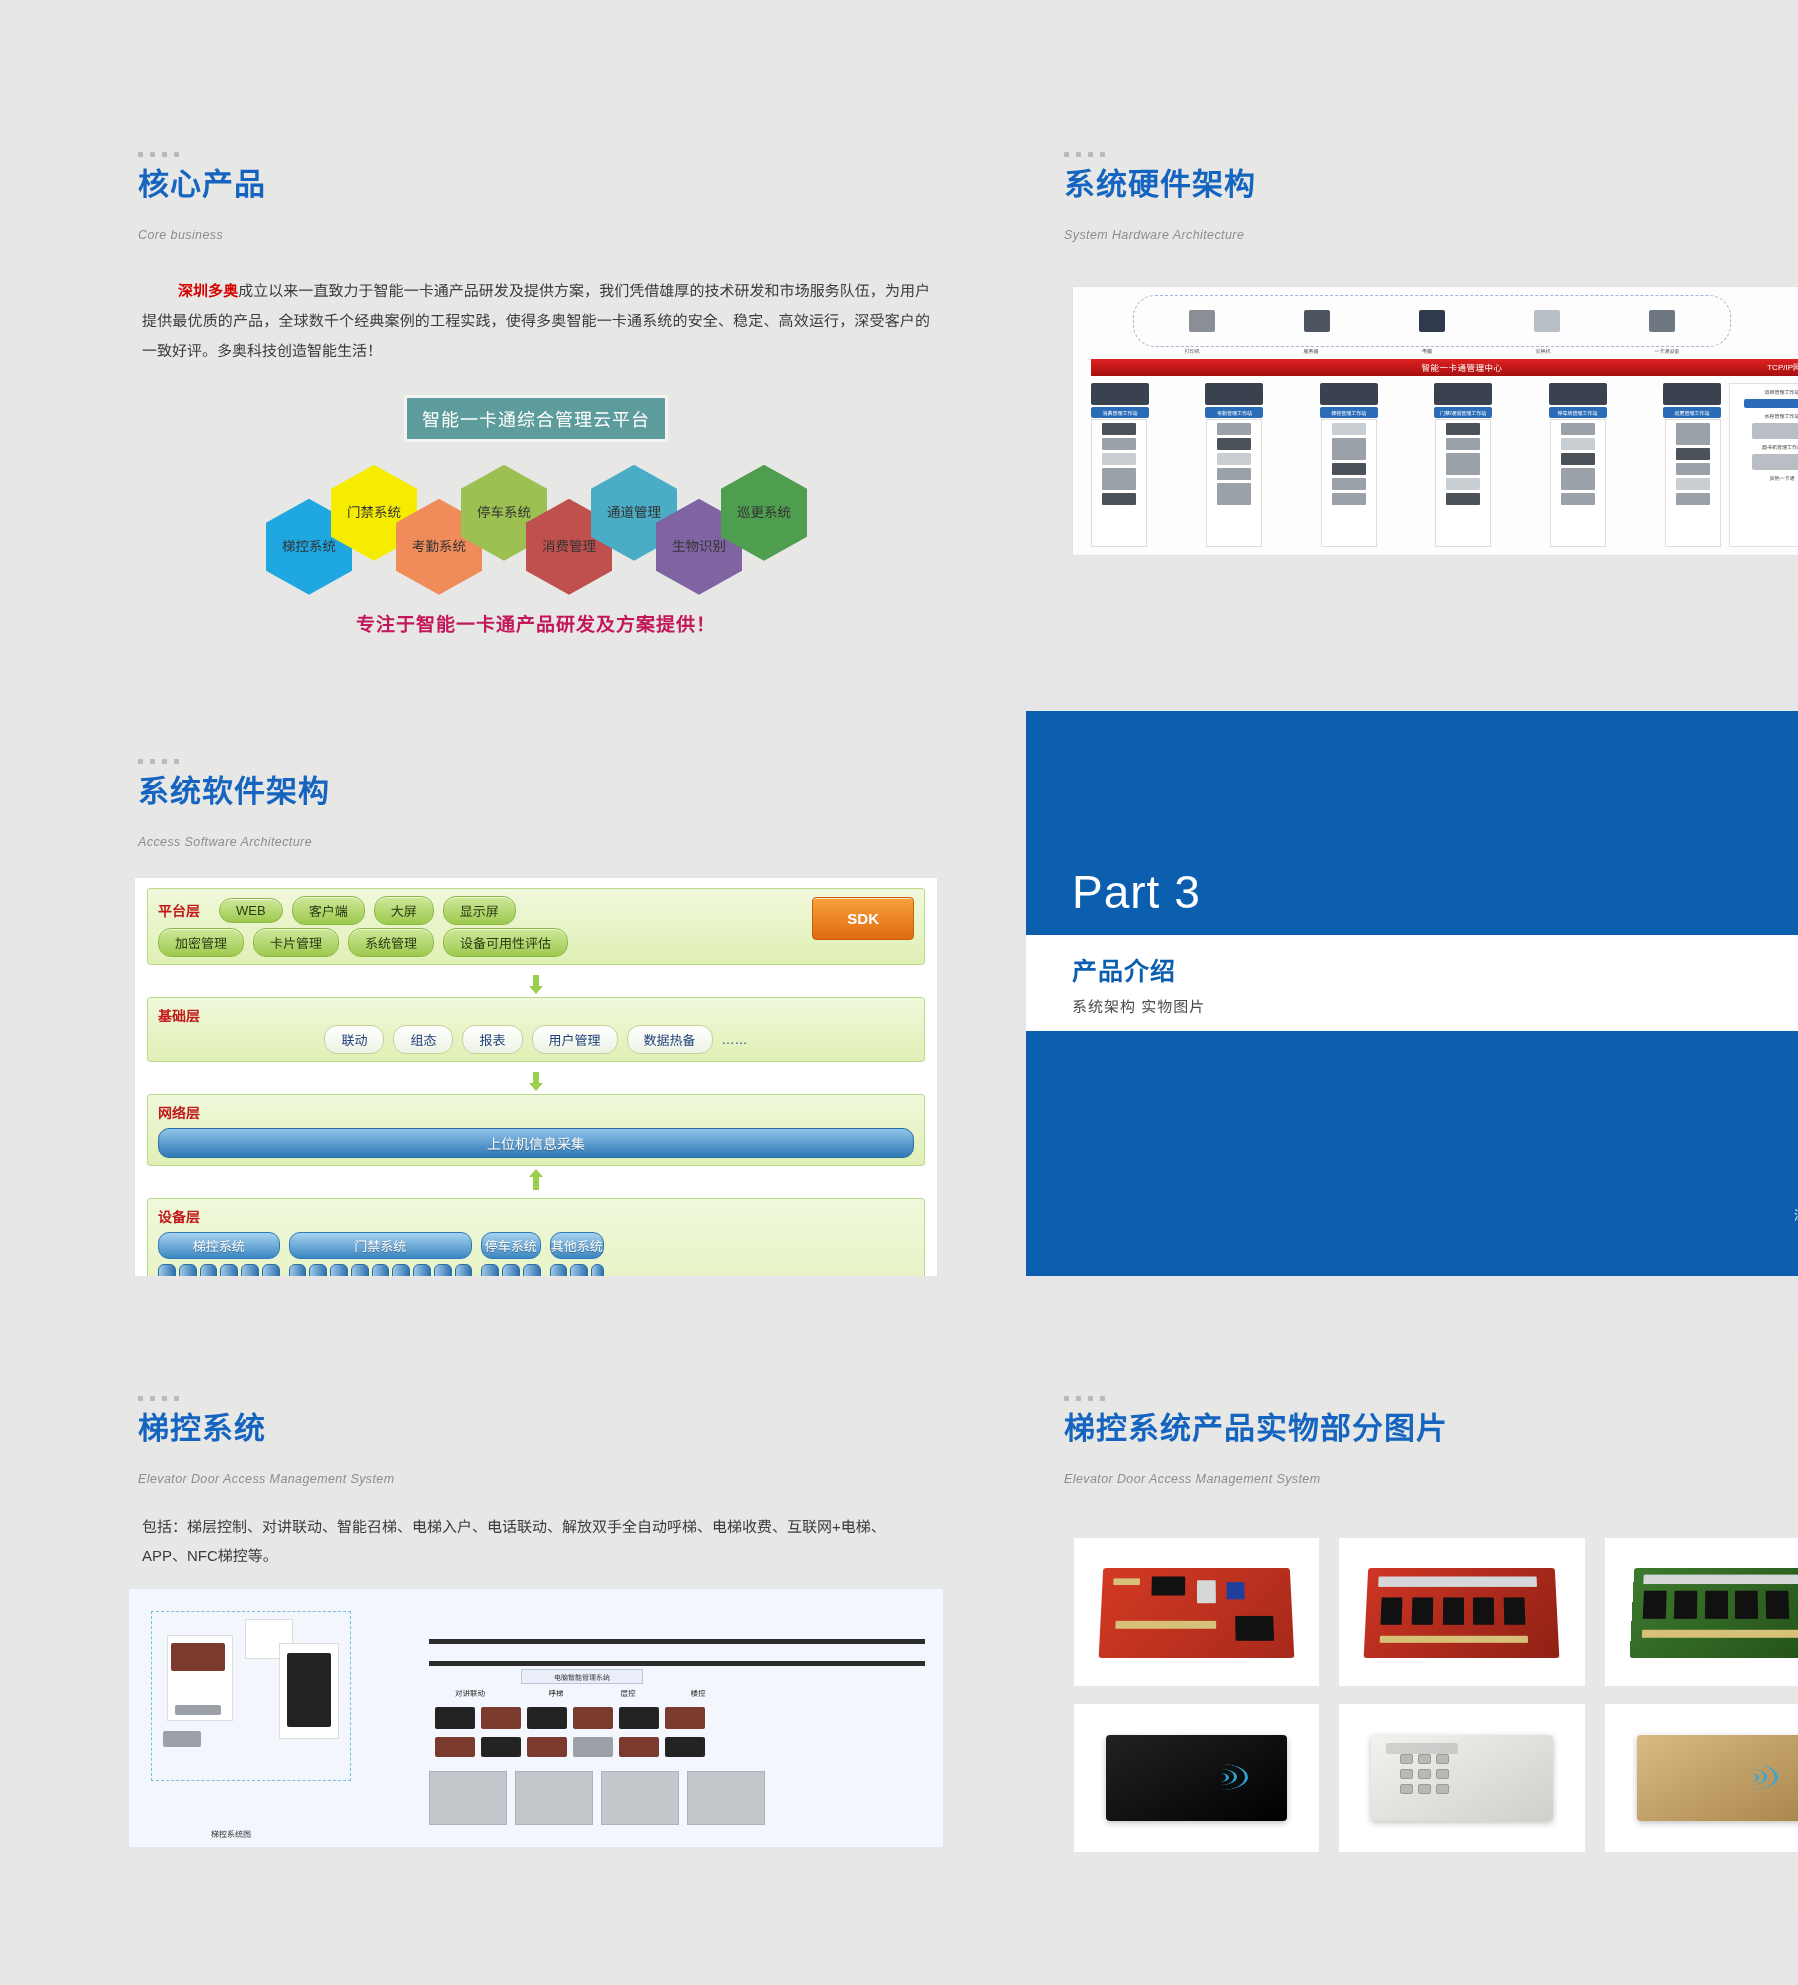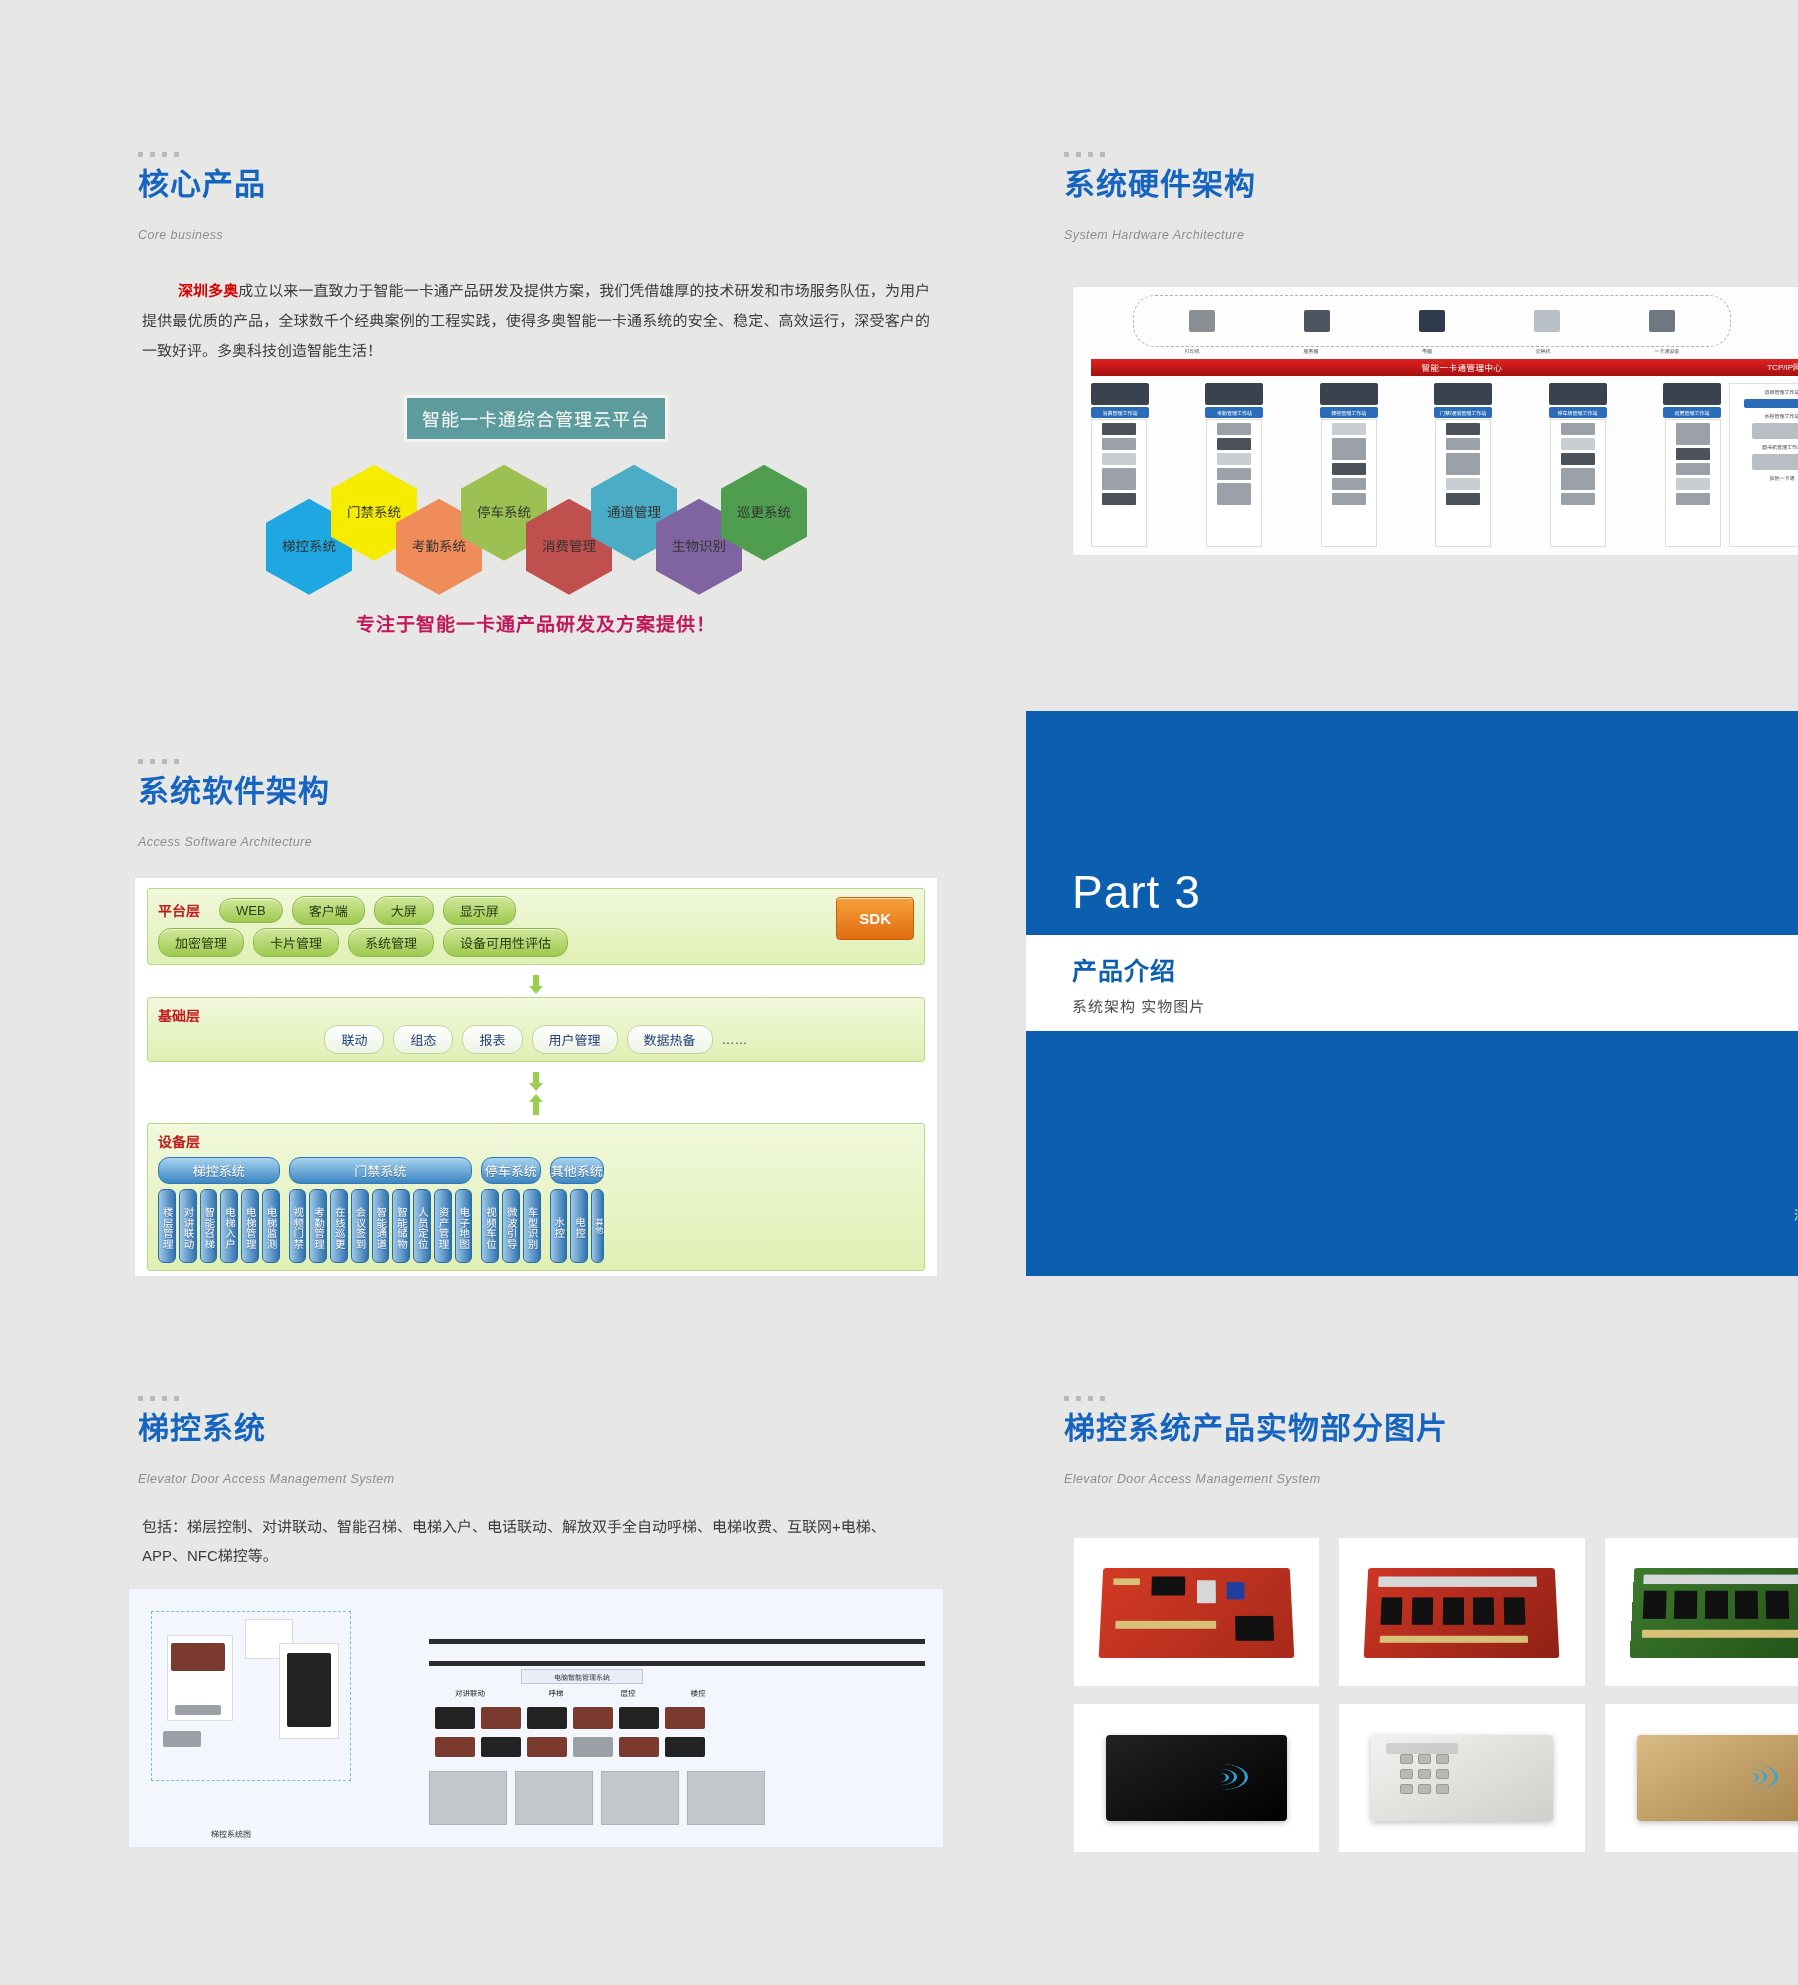--- a/index.html
+++ b/index.html
@@ -194,21 +194,21 @@
   .pill.white {
     background: linear-gradient(#ffffff, #eef3e4);
     border: 1px solid #c3d39b;
     color: #22417c;
   }
   .pill.sdk {
     background: linear-gradient(#f7a13c, #e06c12);
     border: 1px solid #c95d08;
     color: #fff; font-weight: 700; font-size: 15px;
     border-radius: 4px;
-    padding: 12px 22px;
+    padding: 12px 34px;
     position: absolute; right: 10px; top: 8px;
   }
   .arrow-v {
     width: 14px; height: 26px; margin: 3px auto;
     position: relative;
   }
   .arrow-v::before {
     content: ""; position: absolute; left: 4px; top: 5px;
     width: 6px; height: 16px; background: #9bcd4e;
   }
@@ -591,20 +591,24 @@
             <span class="pill white">组态</span>
             <span class="pill white">报表</span>
             <span class="pill white">用户管理</span>
             <span class="pill white">数据热备</span>
             <span style="font-size:13px;color:#2a4a8a">……</span>
           </div>
         </div>
 
         <div class="arrow-v both"></div>
 
+        <div class="layer">
+          <div class="layer-name">网络层</div>
+          <div class="net-bar">上位机信息采集</div>
+        </div>
 
         <div class="arrow-v up"></div>
 
         <div class="layer">
           <div class="layer-name">设备层</div>
 
           <div class="dev-groups">
 
             <div class="dev-group">
               <div class="dev-head">梯控系统</div>

